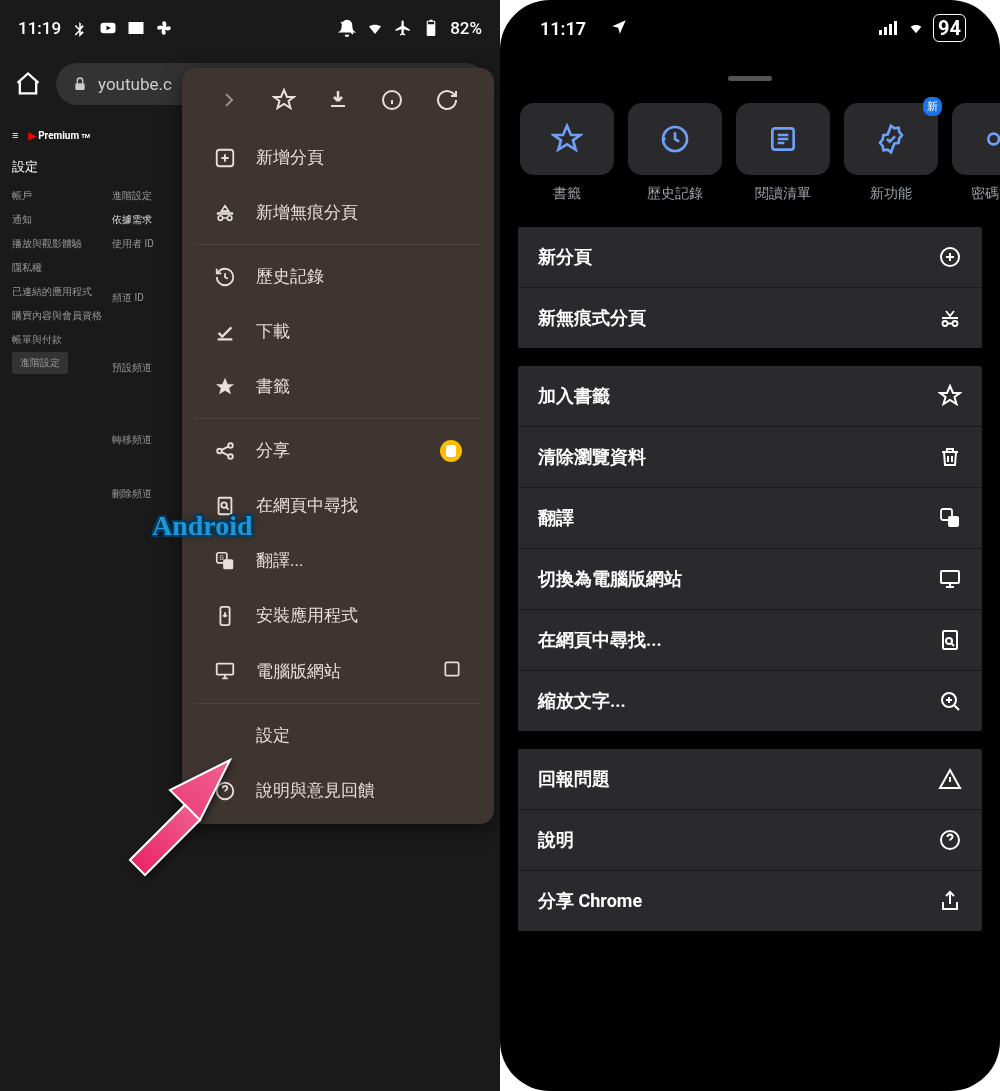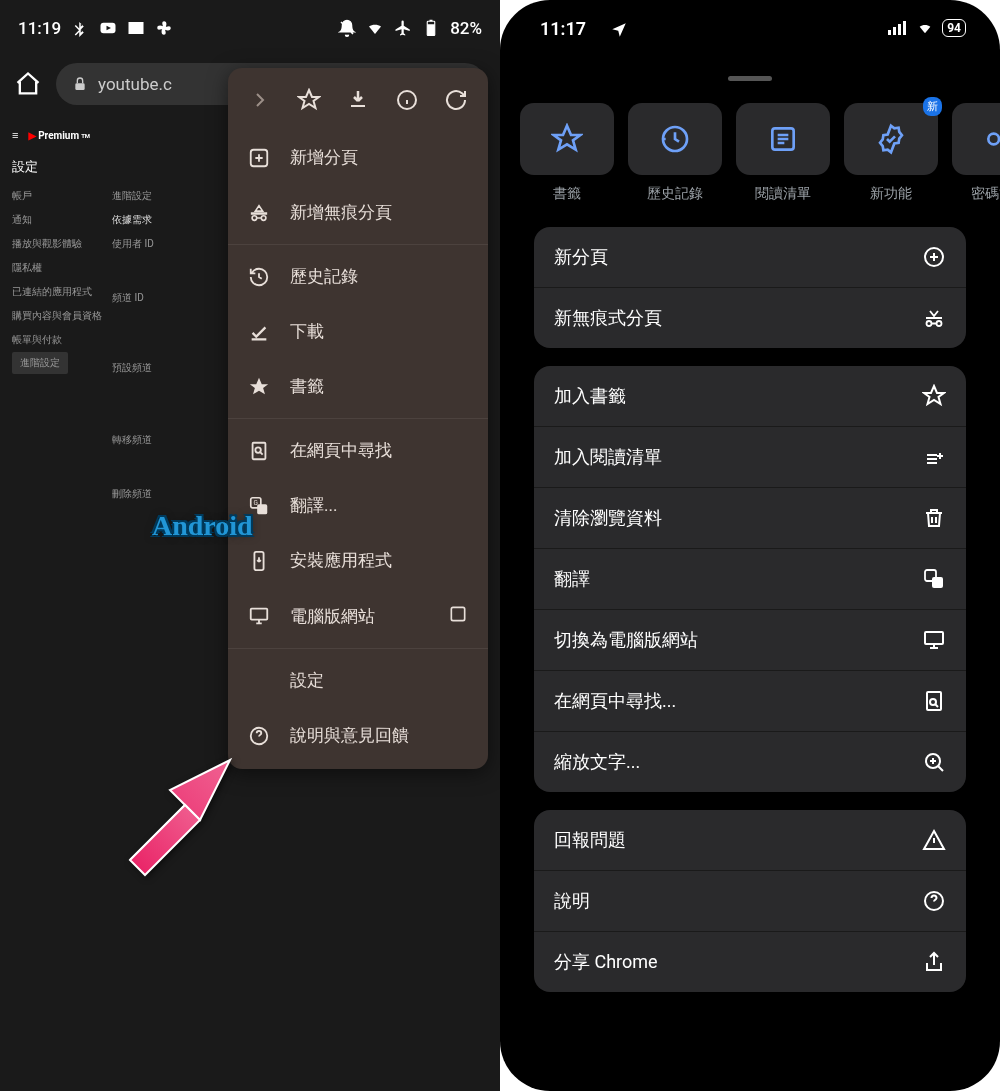--- a/index.html
+++ b/index.html
@@ -23,46 +23,46 @@
 .and-yt { position: absolute; top: 112px; left: 0; right: 0; padding: 8px 12px; color: #aaa; font-size: 11px; }
 .and-yt .row { display: flex; align-items: center; gap: 10px; padding: 4px 0; }
 .and-yt .premium { color: #fff; font-weight: 700; font-size: 10px; display: flex; align-items: center; gap: 2px; }
 .and-yt .ytred { color: #ff0000; }
 .and-yt .search { margin-left: auto; background: #2a2a2a; border-radius: 14px; padding: 4px 14px; font-size: 10px; }
 .and-yt .settings-title { font-size: 13px; color: #fff; margin: 8px 0; }
 .and-yt .side { font-size: 10px; color: #999; padding: 5px 0; }
 .and-yt .sel { background: #333; padding: 4px 8px; border-radius: 2px; display: inline-block; }
 
 
-.and-menu { position: absolute; top: 68px; right: 12px; width: 260px; background: #3e3430; border-radius: 14px; box-shadow: 0 4px 20px rgba(0,0,0,0.5); padding: 6px 0; }
+.and-menu { position: absolute; top: 68px; right: 6px; width: 312px; background: #3e3430; border-radius: 14px; box-shadow: 0 4px 20px rgba(0,0,0,0.5); padding: 6px 12px; }
 .and-menu .top-icons { display: flex; justify-content: space-around; padding: 14px 8px 18px; }
 .and-menu .top-icons svg { width: 24px; height: 24px; }
 .and-menu .item { display: flex; align-items: center; padding: 16px 20px; color: #e8dfd9; font-size: 17px; gap: 20px; }
 .and-menu .item svg { width: 22px; height: 22px; flex-shrink: 0; }
 .and-menu .sep { height: 1px; background: #4c423e; margin: 4px 0; }
 .and-menu .trail { margin-left: auto; }
 .and-menu .trail svg { width: 20px; height: 20px; }
 .share-badge { width: 22px; height: 22px; background: #fbbc04; border-radius: 50%; display: flex; align-items: center; justify-content: center; }
 .share-badge::after { content: ""; width: 10px; height: 12px; background: #fff; border-radius: 2px; }
 
 
 .ios-status { height: 56px; display: flex; align-items: center; justify-content: space-between; padding: 0 34px 0 40px; color: #fff; font-size: 18px; font-weight: 600; }
 .ios-status .right { display: flex; align-items: center; gap: 7px; }
-.ios-batt { border: 1.5px solid #fff; border-radius: 6px; padding: 1px 4px; font-size: 12px; font-weight: 700; }
+.ios-batt { border: 1.5px solid #fff; border-radius: 6px; padding: 1px 4px; font-size: 20px; font-weight: 700; }
 
 
 .ios-grabber { width: 44px; height: 5px; background: #555; border-radius: 3px; margin: 20px auto 12px; }
 .ios-quick { display: flex; gap: 14px; padding: 10px 20px 24px; overflow: hidden; }
 .ios-quick .q { flex: 0 0 94px; display: flex; flex-direction: column; align-items: center; gap: 10px; position: relative; }
 .ios-quick .qicon { width: 94px; height: 72px; background: #2a2a2c; border-radius: 14px; display: flex; align-items: center; justify-content: center; }
 .ios-quick .qicon svg { width: 32px; height: 32px; }
 .ios-quick .qlabel { color: #9aa0a6; font-size: 14px; }
 .ios-quick .badge { position: absolute; top: -6px; right: -4px; background: #1a73e8; color: #fff; font-size: 11px; padding: 2px 4px; border-radius: 8px; }
 
-.ios-group { margin: 0 34px 18px; background: #2a2a2c; border-radius: 16px; overflow: hidden; }
+.ios-group { margin: 0 18px 18px; background: #2a2a2c; border-radius: 2px; overflow: hidden; font-weight: bold; }
 .ios-row { display: flex; align-items: center; justify-content: space-between; padding: 18px 20px; color: #fff; font-size: 18px; border-bottom: 1px solid #1a1a1a; }
 .ios-row:last-child { border-bottom: none; }
 .ios-row svg { width: 24px; height: 24px; }
 
 
 .os-label { position: absolute; font-size: 28px; font-weight: 900; color: #2196d6; text-shadow: -2px -2px 0 #003a5c, 2px -2px 0 #003a5c, -2px 2px 0 #003a5c, 2px 2px 0 #003a5c, 0 0 8px rgba(0,0,0,0.5); font-family: "Comic Sans MS", cursive; z-index: 50; }
 .lbl-and { top: 510px; left: 152px; }
 
 
 .arrow { position: absolute; z-index: 40; }
@@ -206,20 +206,32 @@
     </div>
     <div class="item">
       <svg viewBox="0 0 24 24" fill="#e8dfd9">
           <path d="M12 2l3 7h7l-5.5 4 2 7L12 16l-6.5 4 2-7L2 9h7z"></path>
         </svg>
       <span>書籤</span>
     </div>
     <div class="sep"></div>
     <div class="item">
       <svg viewBox="0 0 24 24" fill="none" stroke="#e8dfd9" stroke-width="2">
+          <circle cx="6" cy="12" r="2.5"></circle>
+          <circle cx="18" cy="6" r="2.5"></circle>
+          <circle cx="18" cy="18" r="2.5"></circle>
+          <path d="M8 11l8-4M8 13l8 4"></path>
+        </svg>
+      <span>分享</span>
+      <span class="trail">
+          <span class="share-badge"></span>
+        </span>
+    </div>
+    <div class="item">
+      <svg viewBox="0 0 24 24" fill="none" stroke="#e8dfd9" stroke-width="2">
           <rect x="5" y="3" width="14" height="18" rx="1"></rect>
           <circle cx="11" cy="11" r="3"></circle>
           <path d="M13 13l3 3"></path>
         </svg>
       <span>在網頁中尋找</span>
     </div>
     <div class="item">
       <svg viewBox="0 0 24 24" fill="#e8dfd9">
           <rect x="3" y="3" width="11" height="11" rx="2" fill="none" stroke="#e8dfd9" stroke-width="1.8"></rect>
           <rect x="10" y="10" width="11" height="11" rx="2"></rect>
@@ -269,21 +281,21 @@
           </linearGradient>
         </defs>
       <path d="M20 120 L75 65 L60 50 L120 20 L90 80 L75 65 L20 120 Z" fill="url(#g1)" stroke="#fff" stroke-width="2"></path>
       <path d="M20 120 L75 65 L90 80 L35 135 Z" fill="url(#g1)" stroke="#fff" stroke-width="2"></path>
     </svg>
   </div>
 </div>
 
 <div class="phone phone-ios">
   <div class="ios-status">
-    <div style="display:flex;align-items:flex-end;gap:24px">
+    <div style="display:flex;align-items:flex-start;gap:24px">
       <span>11:17</span>
       <svg width="18" height="18" viewBox="0 0 24 24" fill="#fff">
           <path d="M3 11l18-8-8 18-2-8-8-2z"></path>
         </svg>
     </div>
     <div class="right">
       <svg width="20" height="14" viewBox="0 0 20 14" fill="#fff">
           <rect x="0" y="9" width="3" height="5"></rect>
           <rect x="5" y="6" width="3" height="8"></rect>
           <rect x="10" y="3" width="3" height="11"></rect>
@@ -363,26 +375,20 @@
   </div>
 
   <div class="ios-group">
     <div class="ios-row">
       <span>加入書籤</span>
       <svg viewBox="0 0 24 24" fill="none" stroke="#fff" stroke-width="2">
           <path d="M12 2l3 7h7l-5.5 4 2 7L12 16l-6.5 4 2-7L2 9h7z"></path>
         </svg>
     </div>
     <div class="ios-row">
-      <span>加入閱讀清單</span>
-      <svg viewBox="0 0 24 24" fill="none" stroke="#fff" stroke-width="2">
-          <path d="M5 18h10M5 14h10M5 10h10M18 8v6m-3-3h6"></path>
-        </svg>
-    </div>
-    <div class="ios-row">
       <span>清除瀏覽資料</span>
       <svg viewBox="0 0 24 24" fill="none" stroke="#fff" stroke-width="2">
           <path d="M4 7h16M9 7V4h6v3M6 7l1 13h10l1-13M10 11v6M14 11v6"></path>
         </svg>
     </div>
     <div class="ios-row">
       <span>翻譯</span>
       <svg viewBox="0 0 24 24" fill="#fff">
           <rect x="3" y="3" width="11" height="11" rx="2" fill="none" stroke="#fff" stroke-width="1.8"></rect>
           <rect x="10" y="10" width="11" height="11" rx="2"></rect>

